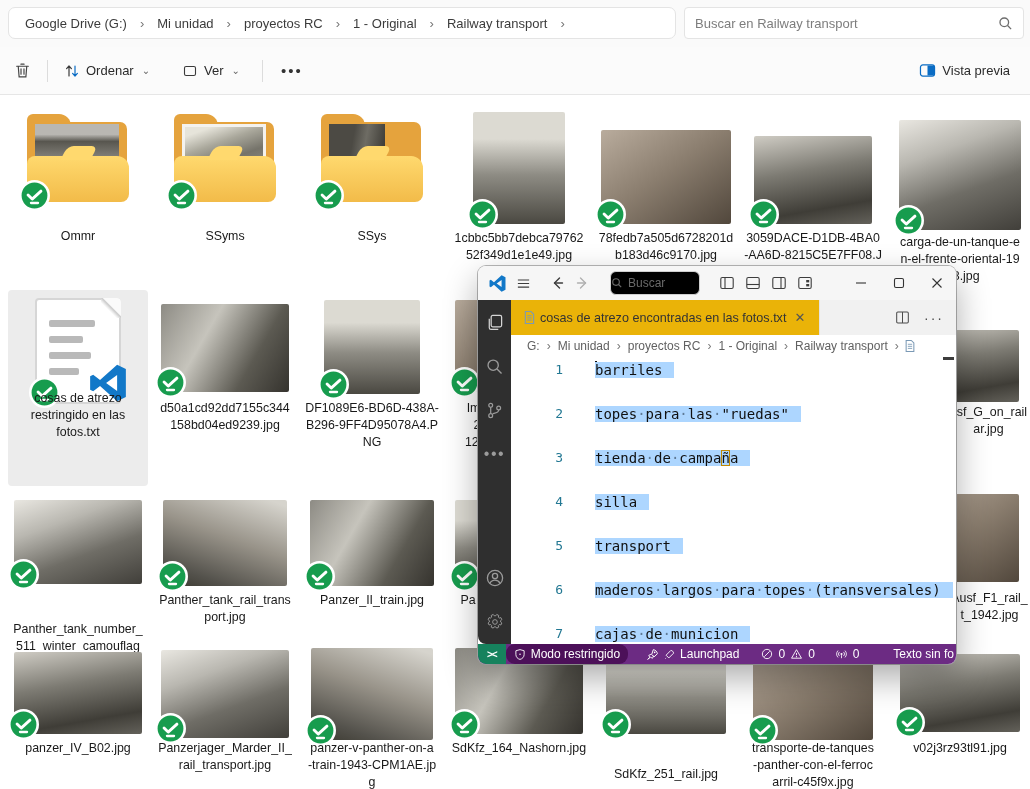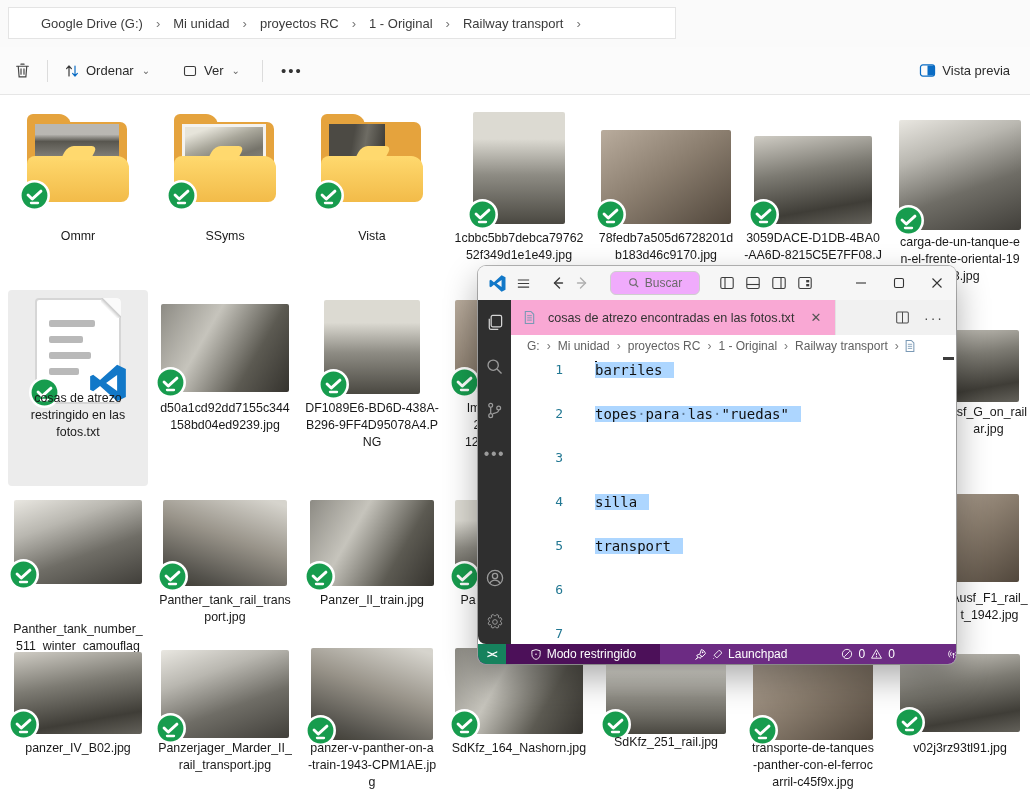--- a/index.html
+++ b/index.html
@@ -1,20 +1,20 @@
 <!DOCTYPE html>
 <html><head>
 <meta charset="utf-8">
 <style>
   html,body{margin:0;padding:0;background:#fff;}
   #stage{position:relative;width:1030px;height:789px;overflow:hidden;background:#fff;
          font-family:"Liberation Sans",sans-serif;color:#1b1b1b;}
   
   .addr-bar{position:absolute;left:0;top:0;width:1030px;height:47px;background:#fafafa;border-bottom:1px solid #ededed;}
-  .addr-field{position:absolute;left:8px;top:7px;width:668px;height:32px;background:#fff;border:1px solid #e4e4e4;border-radius:0;display:flex;align-items:center;padding-left:26px;box-sizing:border-box;}
+  .addr-field{position:absolute;left:8px;top:7px;width:668px;height:32px;background:#fff;border:1px solid #e4e4e4;border-radius:7px;display:flex;align-items:center;padding-left:10px;box-sizing:border-box;}
   .crumb{font-size:13px;color:#3b3b3b;padding:4px 6px;border-radius:4px;cursor:default;white-space:nowrap;}
   .chev{font-size:13px;color:#777;padding:0 7px;}
   .search-field{position:absolute;left:684px;top:7px;width:340px;height:32px;background:#fff;border:1px solid #e4e4e4;border-radius:4px;display:flex;align-items:center;box-sizing:border-box;padding:0 10px;}
   .search-ph{flex:1;font-size:13px;color:#7d7d7d;}
   
   .toolbar{position:absolute;left:0;top:47px;width:1030px;height:47px;background:#fbfbfb;border-bottom:1px solid #e6e6e6;display:flex;align-items:center;}
   .tb-btn{display:flex;align-items:center;gap:6px;padding:6px 8px;border-radius:4px;font-size:13px;color:#2b2b2b;}
   .tb-sep{width:1px;height:22px;background:#dcdcdc;margin:0 8px;}
   .tb-chevron{font-size:10px;color:#666;margin-left:2px;}
   .tb-right{margin-left:auto;display:flex;align-items:center;margin-right:12px;}
@@ -47,45 +47,45 @@
   
   .doc{position:absolute;background:#fff;border:2px solid #d6d6d6;border-radius:4px;box-sizing:border-box;}
   .doc .fold{position:absolute;top:-2px;right:-2px;width:20px;height:20px;background:linear-gradient(225deg,#fafafa 44%,#c9c9c9 48%,#ececec 56%,#fff 62%);border-radius:0 4px 0 0;}
   .doc .dl{position:absolute;left:12px;height:7px;border-radius:2px;background:#b9b9b9;}
   .doc .vsclogo{position:absolute;right:-8px;bottom:0;width:38px;height:38px;}
   
   .vsw{position:absolute;left:478px;top:266px;width:478px;height:398px;border-radius:8px;
        box-shadow:0 14px 34px rgba(0,0,0,.33),0 0 0 1px #b9b9b9;background:#fff;}
   .vs-title{position:absolute;left:0;top:0;right:0;height:34px;background:#f6f6f6;border-radius:8px 8px 0 0;display:flex;align-items:center;}
   .vs-title .ico{width:26px;display:flex;justify-content:center;color:#3d3d3d;}
-  .vs-search{width:88px;height:22px;background:#f0abfc;border:1px solid #cfcfcf;border-radius:6px;display:flex;align-items:center;justify-content:center;gap:5px;font-size:12px;color:#6a6a6a;margin:0 14px;}
+  .vs-search{width:88px;height:22px;background:#000000;border:1px solid #cfcfcf;border-radius:6px;display:flex;align-items:center;gap:5px;font-size:12px;color:#6a6a6a;margin:0 14px;}
   .vs-win{margin-left:auto;display:flex;}
   .vs-win .wbtn{width:38px;height:34px;display:flex;align-items:center;justify-content:center;color:#333;}
   .vs-tabs{position:absolute;left:33px;top:34px;right:0;height:35px;background:#f1f1f1;display:flex;}
-  .vs-tab{background:#f9a8d4;display:flex;align-items:center;gap:12px;padding:0 10px 0 12px;font-size:12.6px;color:#333;border-right:1px solid #e3e3e3;}
+  .vs-tab{background:#eab308;display:flex;align-items:center;gap:4px;padding:0 10px 0 12px;font-size:12.6px;color:#333;border-right:1px solid #e3e3e3;}
   .tab-close{color:#555;font-size:13px;padding:2px 4px;}
   .tab-actions{margin-left:auto;display:flex;align-items:center;gap:14px;padding-right:12px;color:#4b4b4b;}
   .vs-crumbs{position:absolute;left:33px;top:69px;right:0;height:22px;background:#fff;display:flex;align-items:center;font-size:12px;color:#616161;padding-left:14px;}
   .vs-crumbs .bc{padding:0 2px;white-space:nowrap;}
   .vs-crumbs .bsep{padding:0 5px;color:#7a7a7a;}
   .activity{position:absolute;left:0;top:34px;width:33px;bottom:20px;background:#2f2f2f;display:flex;flex-direction:column;align-items:center;border-radius:0 0 0 8px;}
   .act-ic{width:33px;height:44px;display:flex;align-items:center;justify-content:center;color:#9b9b9b;}
   .act-ic.first{color:#d6d6d6;}
   .act-bottom{margin-top:auto;display:flex;flex-direction:column;align-items:center;}
   .editor{position:absolute;left:33px;top:91px;right:0;bottom:20px;background:#fff;overflow:hidden;font-family:"DejaVu Sans Mono","Liberation Mono",monospace;font-size:14px;}
   .cline{position:relative;height:22px;line-height:22px;white-space:pre;}
   .ln{position:absolute;left:0;width:52px;text-align:right;color:#237893;font-size:13px;}
   .ctext{position:absolute;left:84px;color:#101010;}
   .selwrap{background:#add6ff;padding-right:12px;}
   .sp{color:#5f7a96;}
   .ubox{outline:1px solid #bf8803;outline-offset:-1px;}
   .caret{display:inline-block;width:1.6px;height:17px;background:#111;vertical-align:-3px;margin-right:-1.6px;}
   .ovr-mark{position:absolute;right:2px;top:0px;width:11px;height:3px;background:#3c3c3c;}
   .vs-status{position:absolute;left:0;bottom:0;right:0;height:20px;background:#6c2b83;border-radius:0 0 8px 8px;display:flex;align-items:center;color:#fff;font-size:12px;overflow:hidden;}
-  .sb-seg{display:flex;align-items:center;gap:5px;height:20px;padding:0 24px;white-space:nowrap;}
+  .sb-seg{display:flex;align-items:center;gap:5px;height:20px;padding:0 8px;white-space:nowrap;border-radius:9px;}
   .sb-remote{background:#16825d;border-radius:0 0 0 8px;padding:0 9px;font-weight:bold;font-size:10px;letter-spacing:-1px;}
   .sb-restricted{background:#4c1059;}
   .sb-lang{margin-left:auto;padding-right:2px;white-space:nowrap;}
   svg{display:block;}
 </style>
 </head>
 <body>
 
 <div id="stage">
 
@@ -95,20 +95,29 @@
         <span class="chev">›</span>
         <span class="crumb">Mi unidad</span>
         <span class="chev">›</span>
         <span class="crumb">proyectos RC</span>
         <span class="chev">›</span>
         <span class="crumb">1 - Original</span>
         <span class="chev">›</span>
         <span class="crumb">Railway transport</span>
         <span class="chev">›</span>
       </div>
+    <div class="search-field">
+      <span class="search-ph">Buscar en Railway transport</span>
+      <span>
+        <svg width="15" height="15" viewBox="0 0 16 16">
+            <circle cx="6.7" cy="6.7" r="4.6" fill="none" stroke="#6d6d6d" stroke-width="1.4"></circle>
+            <line x1="10.2" y1="10.2" x2="14" y2="14" stroke="#6d6d6d" stroke-width="1.4"></line>
+          </svg>
+      </span>
+    </div>
   </div>
 
   <div class="toolbar">
     <div class="tb-btn" style="margin-left:6px">
       <span>
         <svg width="17" height="17" viewBox="0 0 16 16">
             <path d="M2.5 4h11M6.5 2h3M4 4l.8 10h6.4L12 4M6.6 6.5v5M9.4 6.5v5" fill="none" stroke="#444" stroke-width="1.1" stroke-linecap="round"></path>
           </svg>
       </span>
     </div>
@@ -192,21 +201,21 @@
           <div class="f-front"></div>
         </div>
         <div class="badge" style="left: 313px; top: 86px;">
           <svg width="31" height="31" viewBox="0 0 24 24">
             <circle cx="12" cy="12" r="11" fill="#179c4e" stroke="#fff" stroke-width="2"></circle>
             <path d="M7 11.6l3.2 3.2L17 8.6" fill="none" stroke="#fff" stroke-width="2.2" stroke-linecap="round" stroke-linejoin="round"></path>
             <rect x="8.4" y="16.8" width="7.2" height="1.9" rx=".9" fill="#fff"></rect>
           </svg>
         </div>
         <div class="flabel" style="left: 297px; top: 134px; width: 150px;">
-          <div>Vista</div>
+          <div>SSys</div>
         </div>
       </div>
       <div class="fitem">
         <div class="thumb gv3" style="left: 473px; top: 18px; width: 92px; height: 112px;"></div>
         <div class="badge" style="left: 467px; top: 105px;">
           <svg width="31" height="31" viewBox="0 0 24 24">
             <circle cx="12" cy="12" r="11" fill="#179c4e" stroke="#fff" stroke-width="2"></circle>
             <path d="M7 11.6l3.2 3.2L17 8.6" fill="none" stroke="#fff" stroke-width="2.2" stroke-linecap="round" stroke-linejoin="round"></path>
             <rect x="8.4" y="16.8" width="7.2" height="1.9" rx=".9" fill="#fff"></rect>
           </svg>
@@ -470,21 +479,21 @@
       </div>
       <div class="fitem">
         <div class="thumb gv3" style="left: 606px; top: 558px; width: 120px; height: 82px;"></div>
         <div class="badge" style="left: 600px; top: 615px;">
           <svg width="31" height="31" viewBox="0 0 24 24">
             <circle cx="12" cy="12" r="11" fill="#179c4e" stroke="#fff" stroke-width="2"></circle>
             <path d="M7 11.6l3.2 3.2L17 8.6" fill="none" stroke="#fff" stroke-width="2.2" stroke-linecap="round" stroke-linejoin="round"></path>
             <rect x="8.4" y="16.8" width="7.2" height="1.9" rx=".9" fill="#fff"></rect>
           </svg>
         </div>
-        <div class="flabel" style="left: 591px; top: 640px; width: 150px;">
+        <div class="flabel" style="left: 591px; top: 672px; width: 150px;">
           <div>SdKfz_251_rail.jpg</div>
         </div>
       </div>
       <div class="fitem">
         <div class="thumb gv4" style="left: 753px; top: 554px; width: 120px; height: 92px;"></div>
         <div class="badge" style="left: 747px; top: 621px;">
           <svg width="31" height="31" viewBox="0 0 24 24">
             <circle cx="12" cy="12" r="11" fill="#179c4e" stroke="#fff" stroke-width="2"></circle>
             <path d="M7 11.6l3.2 3.2L17 8.6" fill="none" stroke="#fff" stroke-width="2.2" stroke-linecap="round" stroke-linejoin="round"></path>
             <rect x="8.4" y="16.8" width="7.2" height="1.9" rx=".9" fill="#fff"></rect>
@@ -660,25 +669,25 @@
               <path fill="none" stroke="currentColor" stroke-width="1.4" d="M12 8.6a3.4 3.4 0 1 0 0 6.8 3.4 3.4 0 0 0 0-6.8Zm8.2 3.4 1.9 1.5-1.5 2.9-2.4-.6-1.3 1.3.6 2.4-2.9 1.5-1.5-1.9h-2.2l-1.5 1.9-2.9-1.5.6-2.4-1.3-1.3-2.4.6-1.5-2.9 1.9-1.5v-2l-1.9-1.5 1.5-2.9 2.4.6 1.3-1.3-.6-2.4 2.9-1.5 1.5 1.9h2.2l1.5-1.9 2.9 1.5-.6 2.4 1.3 1.3 2.4-.6 1.5 2.9-1.9 1.5Z" transform="scale(.82) translate(2.6 2.6)"></path>
             </svg>
         </span>
       </div>
     </div>
 
     <div class="editor" id="editor">
       <div class="ovr-mark"></div>
     <div class="cline" style="top: 2px;"><span class="ln">1</span><span class="ctext"><span class="caret"></span><span class="selwrap">barriles</span></span></div>
         <div class="cline" style="top: 24px;"><span class="ln">2</span><span class="ctext"><span class="selwrap">topes<span class="sp">·</span>para<span class="sp">·</span>las<span class="sp">·</span>"ruedas"</span></span></div>
-        <div class="cline" style="top: 46px;"><span class="ln">3</span></div>
+        <div class="cline" style="top: 46px;"><span class="ln">3</span><span class="ctext"><span class="selwrap">tienda<span class="sp">·</span>de<span class="sp">·</span>campa<span class="ubox">ñ</span>a</span></span></div>
         <div class="cline" style="top: 68px;"><span class="ln">4</span><span class="ctext"><span class="selwrap">silla</span></span></div>
         <div class="cline" style="top: 90px;"><span class="ln">5</span><span class="ctext"><span class="selwrap">transport</span></span></div>
-        <div class="cline" style="top: 112px;"><span class="ln">6</span></div>
-        <div class="cline" style="top: 134px;"><span class="ln">7</span></div>
+        <div class="cline" style="top: 112px;"><span class="ln">6</span><span class="ctext"><span class="selwrap">maderos<span class="sp">·</span>largos<span class="sp">·</span>para<span class="sp">·</span>topes<span class="sp">·</span>(transversales)</span></span></div>
+        <div class="cline" style="top: 134px;"><span class="ln">7</span><span class="ctext"><span class="selwrap">cajas<span class="sp">·</span>de<span class="sp">·</span>municion</span></span></div>
       </div>
 
     <div class="vs-status">
       <div class="sb-seg sb-remote">&gt;&lt;</div>
       <div class="sb-seg sb-restricted">
         <span>
           <svg width="12" height="13" viewBox="0 0 16 16">
               <path d="M8 1.5 13.5 3v5c0 3.4-2.4 5.8-5.5 6.5C4.9 13.8 2.5 11.4 2.5 8V3Z" fill="none" stroke="#fff" stroke-width="1.2"></path>
               <circle cx="8" cy="7.8" r="1" fill="#fff"></circle>
             </svg>

